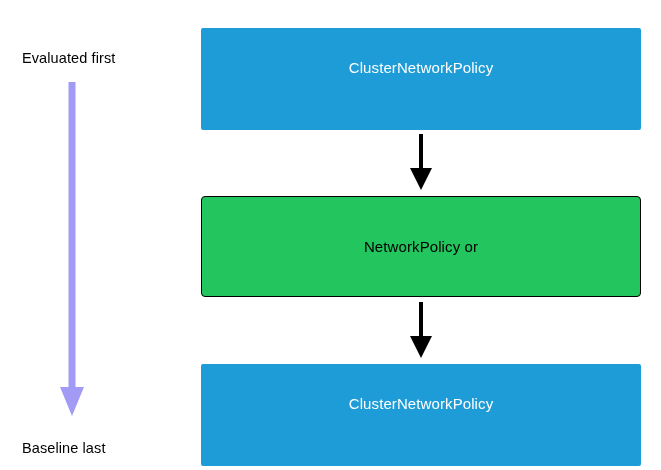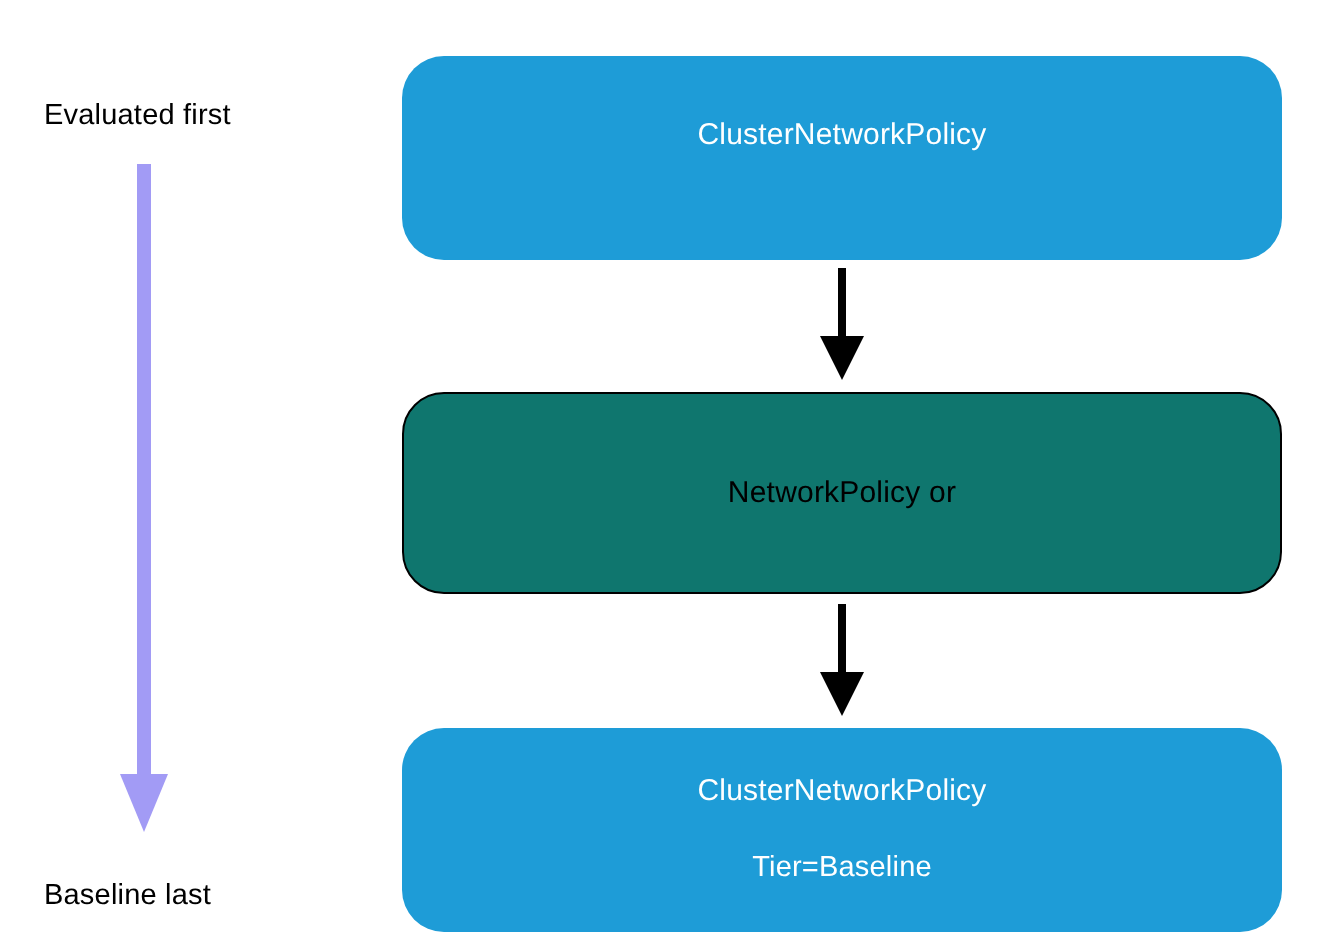--- a/index.html
+++ b/index.html
@@ -58,28 +58,28 @@
     width: 440px;
     box-sizing: border-box;
     display: flex;
     flex-direction: column;
     align-items: center;
     justify-content: center;
     text-align: center;
   }
   .policy-box.tier-cluster {
     background: #1E9CD7;
-    border-radius: 21px;
+    border-radius: 2px;
     height: 102px;
     color: #ffffff;
   }
   .policy-box.tier-namespaced {
-    background: #0f766e;
+    background: #22c55e;
     border: 1.6px solid #000000;
-    border-radius: 21px;
+    border-radius: 4px;
     height: 101px;
     color: #000000;
     align-items: center;
   }
 
   #box-admin  { top: 12px; }
   #box-middle { top: 180px; }
   #box-baseline { top: 348px; }
 
   .policy-title {
@@ -136,16 +136,15 @@
     <div class="policy-line">NetworkPolicy or</div>
   </div>
 
   <svg class="flow-arrow" id="flow-arrow-bottom" viewBox="0 0 32 62" aria-hidden="true">
     <line x1="16" y1="2" x2="16" y2="40" stroke="#000000" stroke-width="4"></line>
     <polygon points="16,58 5,36 27,36" fill="#000000"></polygon>
   </svg>
 
   <div class="policy-box tier-cluster" id="box-baseline">
     <div class="policy-title">ClusterNetworkPolicy</div>
-    <div class="policy-subtitle">Tier=Baseline</div>
   </div>
 
 </div>
 
 </body></html>

